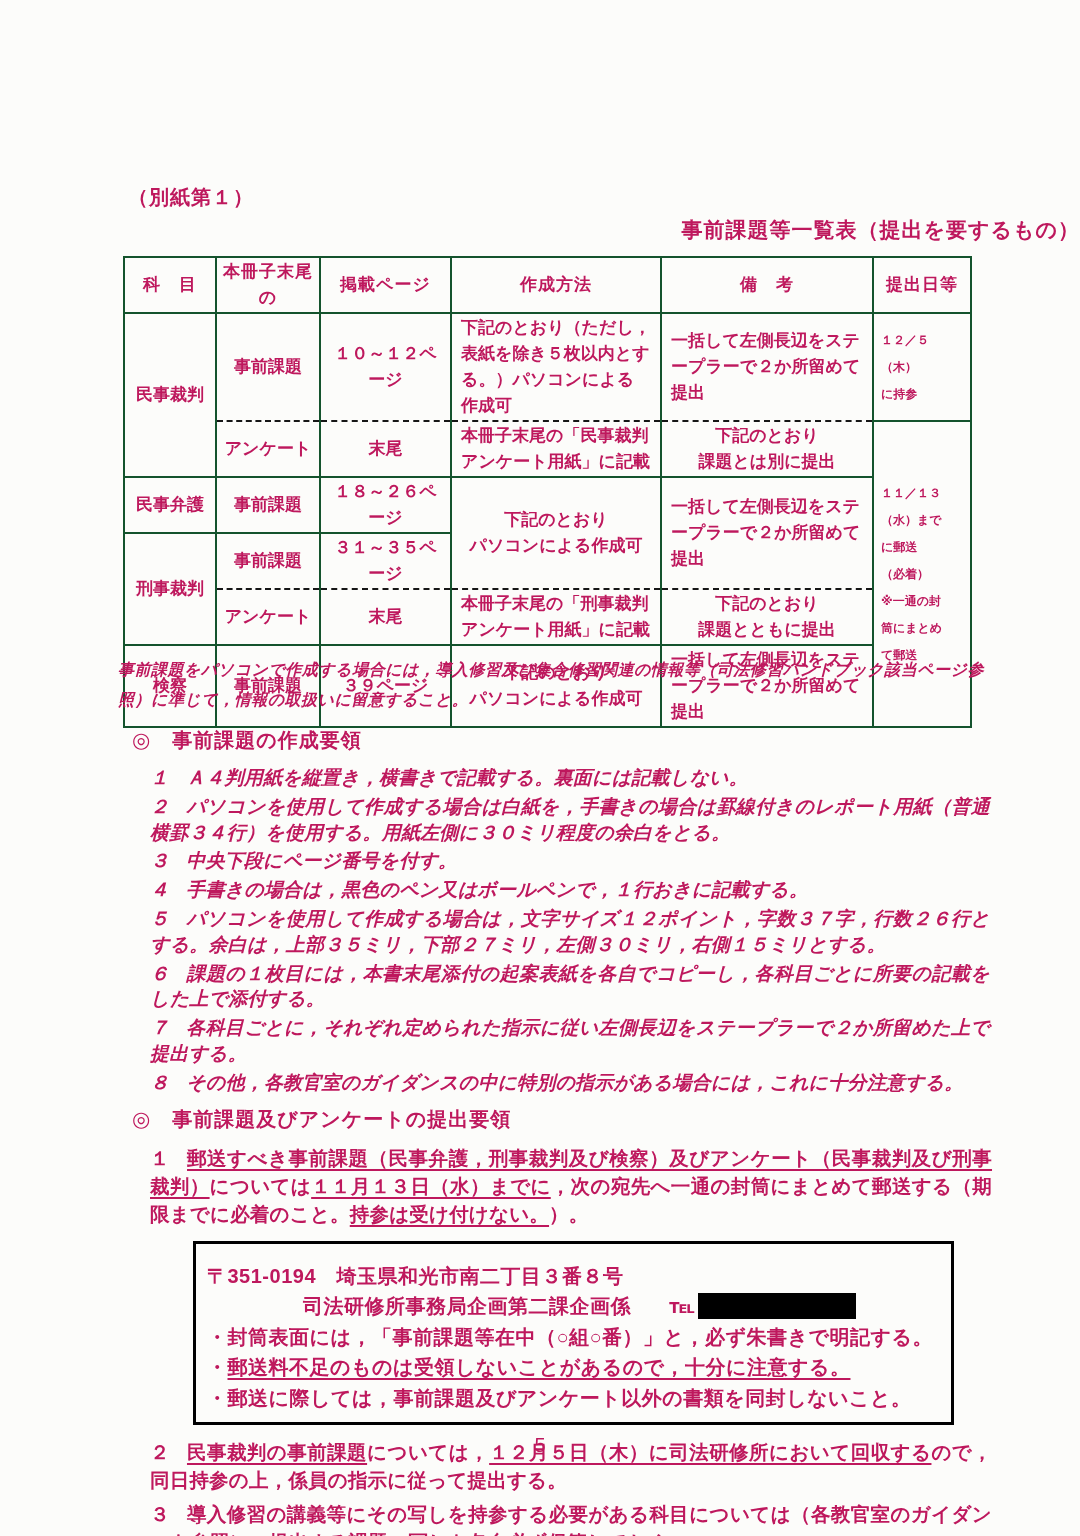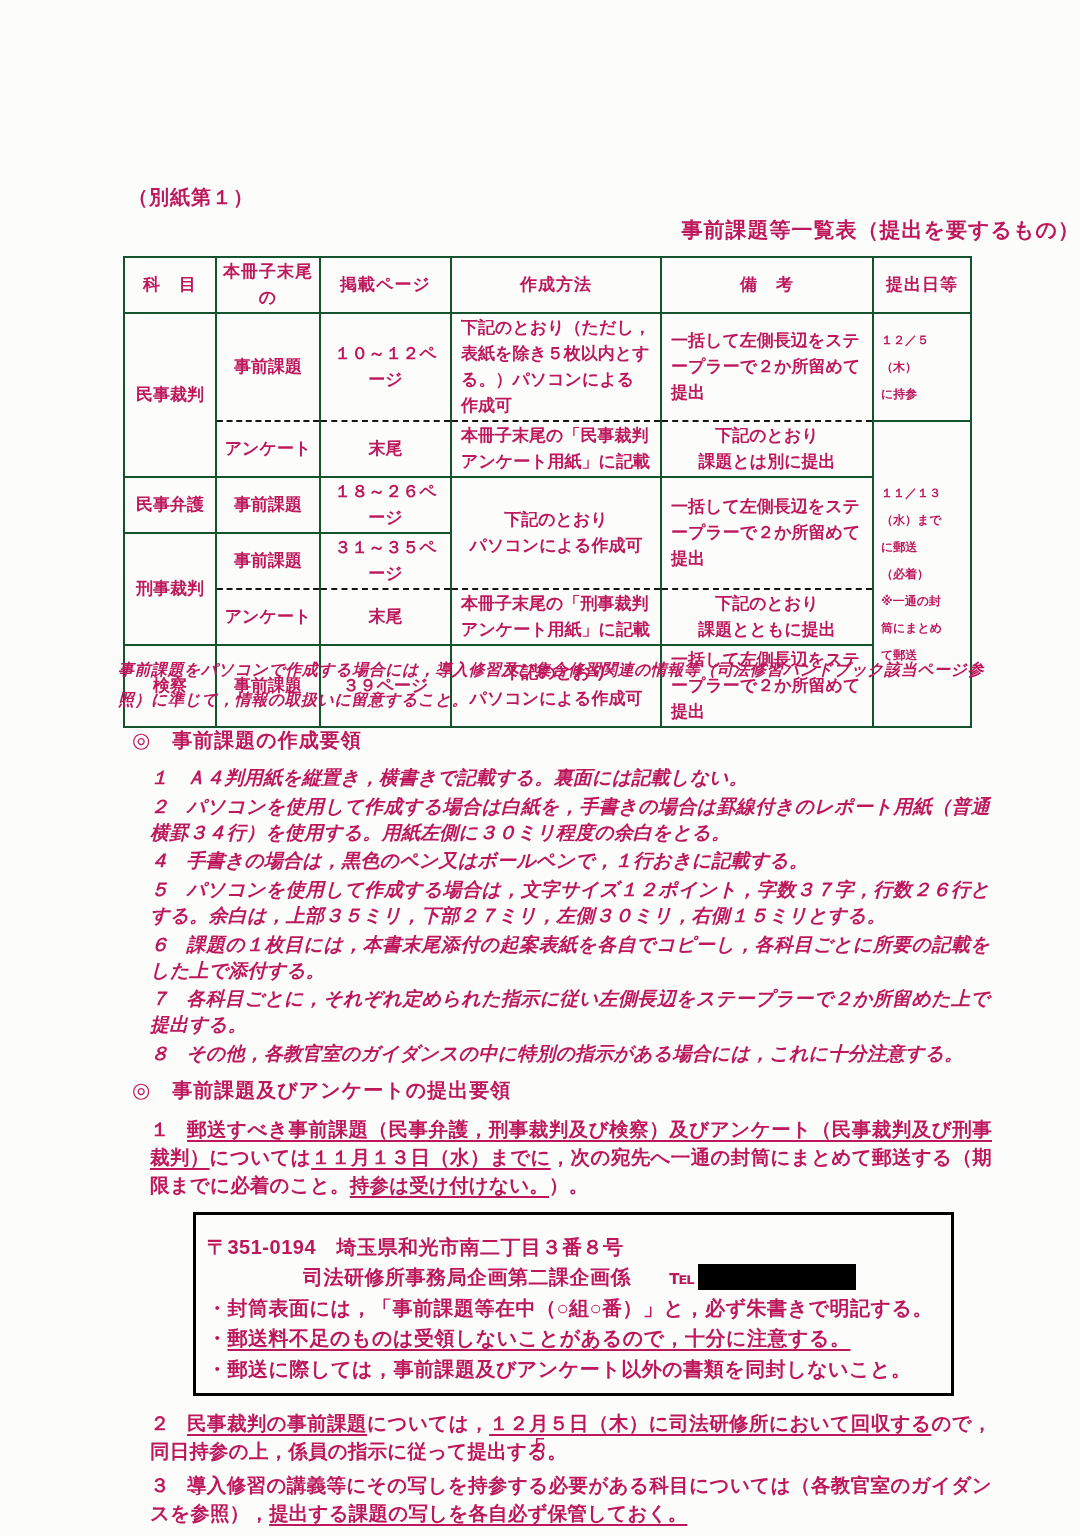--- a/index.html
+++ b/index.html
@@ -142,20 +142,21 @@
   <div class="content">
 
     <p class="notice">事前課題をパソコンで作成する場合には，導入修習及び集合修習関連の情報等（司法修習ハンドブック該当ページ参照）に準じて，情報の取扱いに留意すること。</p>
 
     <div class="sec-head">
       <span class="marker">◎</span><span>事前課題の作成要領</span>
     </div>
 
     <p class="item"><span class="num">１</span><span>Ａ４判用紙を縦置き，横書きで記載する。裏面には記載しない。</span></p>
     <p class="item"><span class="num">２</span><span>パソコンを使用して作成する場合は白紙を，手書きの場合は罫線付きのレポート用紙（普通横罫３４行）を使用する。用紙左側に３０ミリ程度の余白をとる。</span></p>
+    <p class="item"><span class="num">３</span><span>中央下段にページ番号を付す。</span></p>
     <p class="item"><span class="num">４</span><span>手書きの場合は，黒色のペン又はボールペンで，１行おきに記載する。</span></p>
     <p class="item"><span class="num">５</span><span>パソコンを使用して作成する場合は，文字サイズ１２ポイント，字数３７字，行数２６行とする。余白は，上部３５ミリ，下部２７ミリ，左側３０ミリ，右側１５ミリとする。</span></p>
     <p class="item"><span class="num">６</span><span>課題の１枚目には，本書末尾添付の起案表紙を各自でコピーし，各科目ごとに所要の記載をした上で添付する。</span></p>
     <p class="item"><span class="num">７</span><span>各科目ごとに，それぞれ定められた指示に従い左側長辺をステープラーで２か所留めた上で提出する。</span></p>
     <p class="item"><span class="num">８</span><span>その他，各教官室のガイダンスの中に特別の指示がある場合には，これに十分注意する。</span></p>
 
     <div class="sec-head">
       <span class="marker">◎</span><span>事前課題及びアンケートの提出要領</span>
     </div>
 

